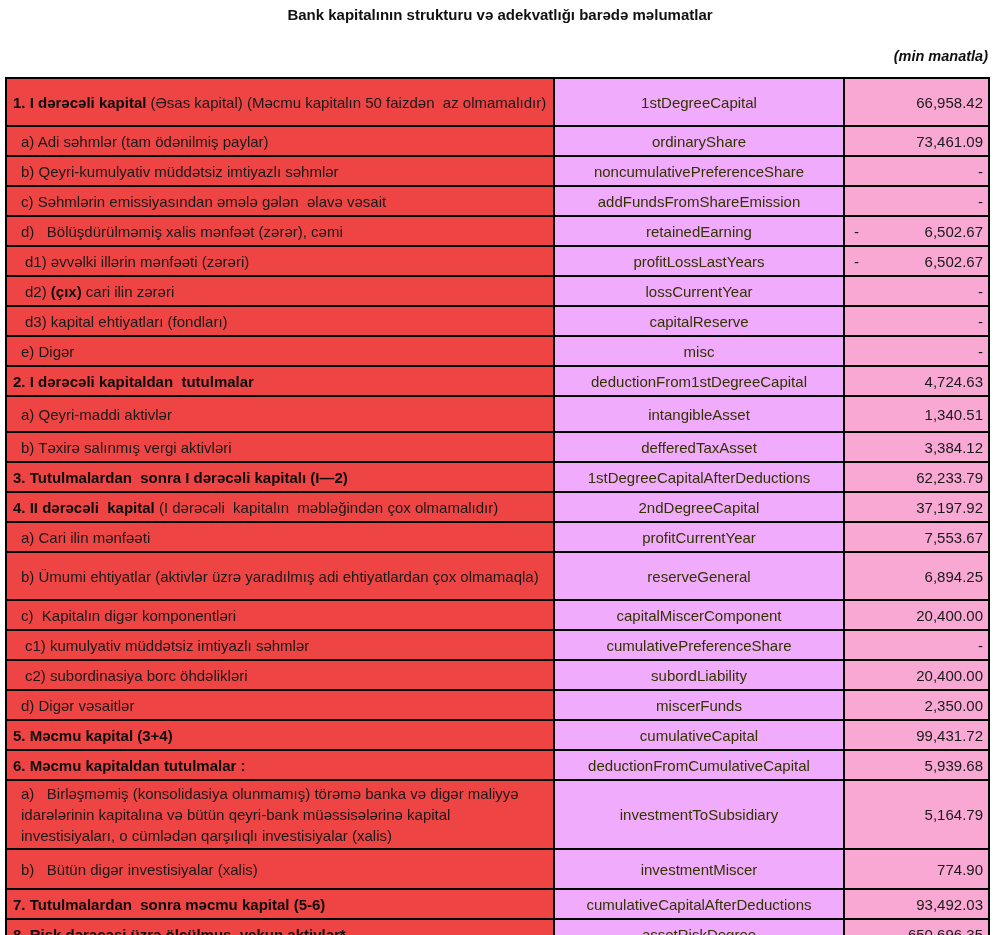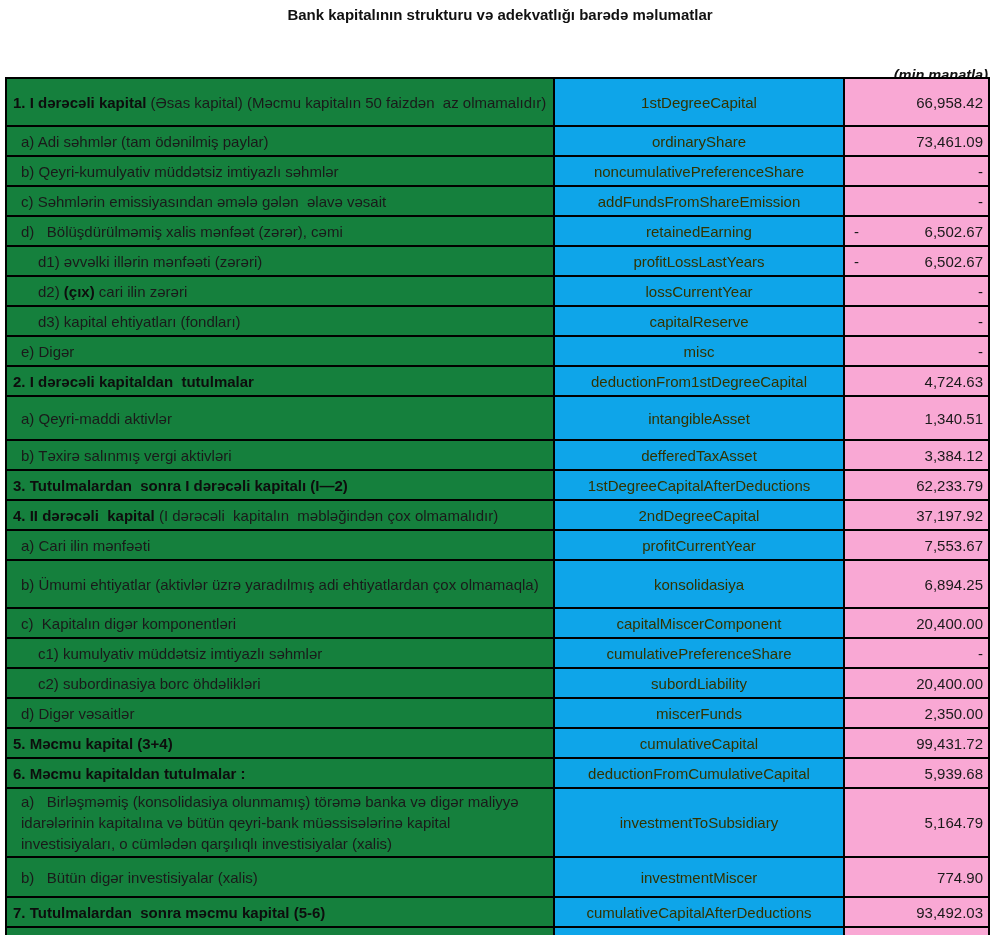--- a/index.html
+++ b/index.html
@@ -5,40 +5,40 @@
   html,body{margin:0;padding:0;}
   body{
     width:1000px;height:935px;overflow:hidden;background:#ffffff;
     font-family:"Liberation Sans",sans-serif;color:#1a1a1a;
   }
   .page{position:relative;width:1000px;height:935px;border-radius:26px;}
   .title{
     text-align:center;font-weight:bold;font-size:15px;padding-top:6px;color:#111111;
   }
   .unit-note{
-    position:absolute;top:67px;right:12px;
+    position:absolute;top:48px;right:12px;
     font-style:italic;font-weight:bold;font-size:14.5px;color:#111111;
   }
   table.capital-table{
     position:absolute;top:77px;left:5px;width:983px;
     border-collapse:collapse;table-layout:fixed;
   }
   col.c1{width:548px;}
   col.c2{width:290px;}
   col.c3{width:145px;}
   td{border:2px solid #000000;padding:0;overflow:hidden;}
   td.label-cell{
     font-size:15px;line-height:21px;vertical-align:middle;
-    padding:2px 6px;white-space:pre-wrap;background:#15803d;
+    padding:2px 6px;white-space:pre-wrap;background:#ef4444;
   }
   td.label-cell.indent-1{padding-left:14px;}
-  td.label-cell.indent-2{padding-left:31px;}
+  td.label-cell.indent-2{padding-left:18px;}
   .b{font-weight:bold;color:#0d0d0d;}
   td.code-cell{
-    background:#0ea5e9;color:#333300;text-align:center;
+    background:#f0abfc;color:#333300;text-align:center;
     font-size:15px;vertical-align:middle;padding:1px 4px;
   }
   td.value-cell{
     font-size:15px;vertical-align:middle;background:#f9a8d4;
     padding:0 5px 0 9px;
   }
   td.value-cell .minus{float:left;}
   td.value-cell .num{display:block;text-align:right;}
 </style>
 </head>
@@ -127,21 +127,21 @@
           </td>
         </tr>
         <tr style="height: 30px;">
           <td class="label-cell indent-0"><span class="t"></span><span class="b">2. I dərəcəli kapitaldan  tutulmalar</span><span class="t"></span></td>
           <td class="code-cell">deductionFrom1stDegreeCapital</td>
           <td class="value-cell">
             <span class="minus"></span>
             <span class="num">4,724.63</span>
           </td>
         </tr>
-        <tr style="height: 44px;">
+        <tr style="height: 36px;">
           <td class="label-cell indent-1"><span class="t">a) Qeyri-maddi aktivlər</span><span class="b"></span><span class="t"></span></td>
           <td class="code-cell">intangibleAsset</td>
           <td class="value-cell">
             <span class="minus"></span>
             <span class="num">1,340.51</span>
           </td>
         </tr>
         <tr style="height: 30px;">
           <td class="label-cell indent-1"><span class="t">b) Təxirə salınmış vergi aktivləri</span><span class="b"></span><span class="t"></span></td>
           <td class="code-cell">defferedTaxAsset</td>
@@ -169,21 +169,21 @@
         <tr style="height: 30px;">
           <td class="label-cell indent-1"><span class="t">a) Cari ilin mənfəəti</span><span class="b"></span><span class="t"></span></td>
           <td class="code-cell">profitCurrentYear</td>
           <td class="value-cell">
             <span class="minus"></span>
             <span class="num">7,553.67</span>
           </td>
         </tr>
         <tr style="height: 48px;">
           <td class="label-cell indent-1"><span class="t">b) Ümumi ehtiyatlar (aktivlər üzrə yaradılmış adi ehtiyatlardan çox olmamaqla)</span><span class="b"></span><span class="t"></span></td>
-          <td class="code-cell">konsolidasiya</td>
+          <td class="code-cell">reserveGeneral</td>
           <td class="value-cell">
             <span class="minus"></span>
             <span class="num">6,894.25</span>
           </td>
         </tr>
         <tr style="height: 30px;">
           <td class="label-cell indent-1"><span class="t">c)  Kapitalın digər komponentləri</span><span class="b"></span><span class="t"></span></td>
           <td class="code-cell">capitalMiscerComponent</td>
           <td class="value-cell">
             <span class="minus"></span>

